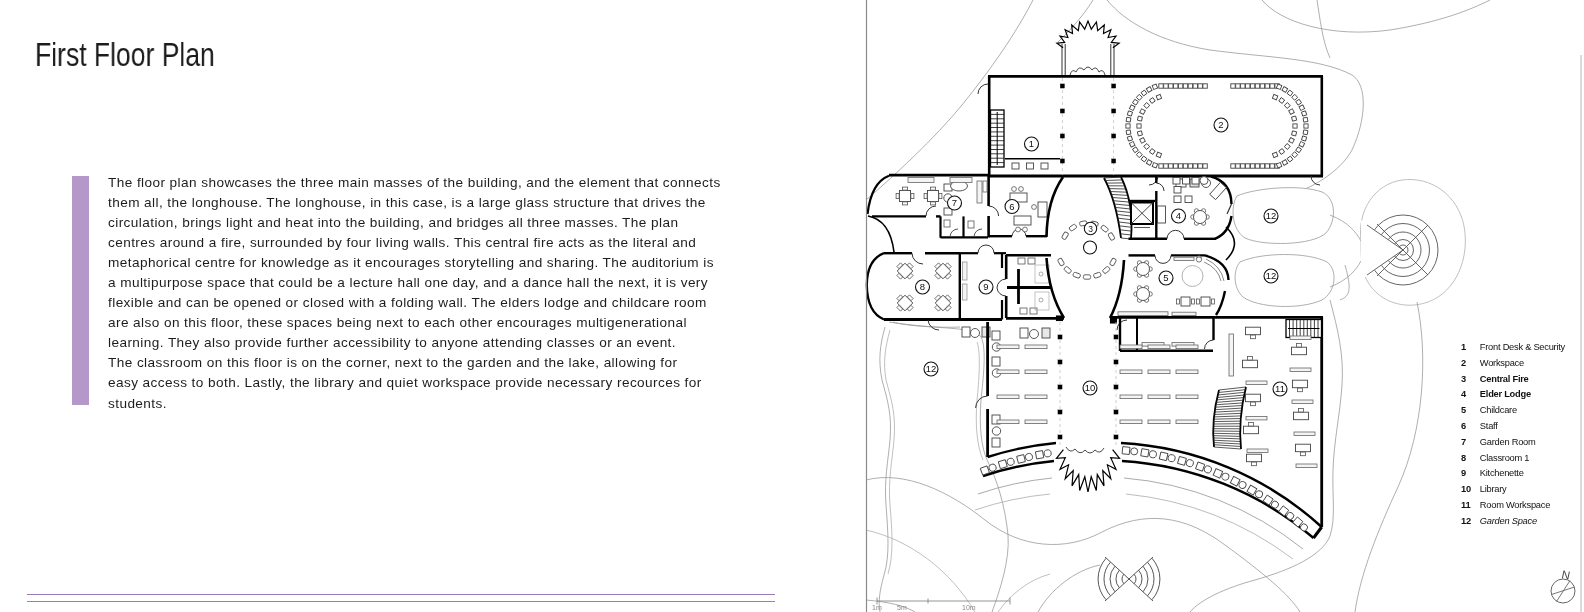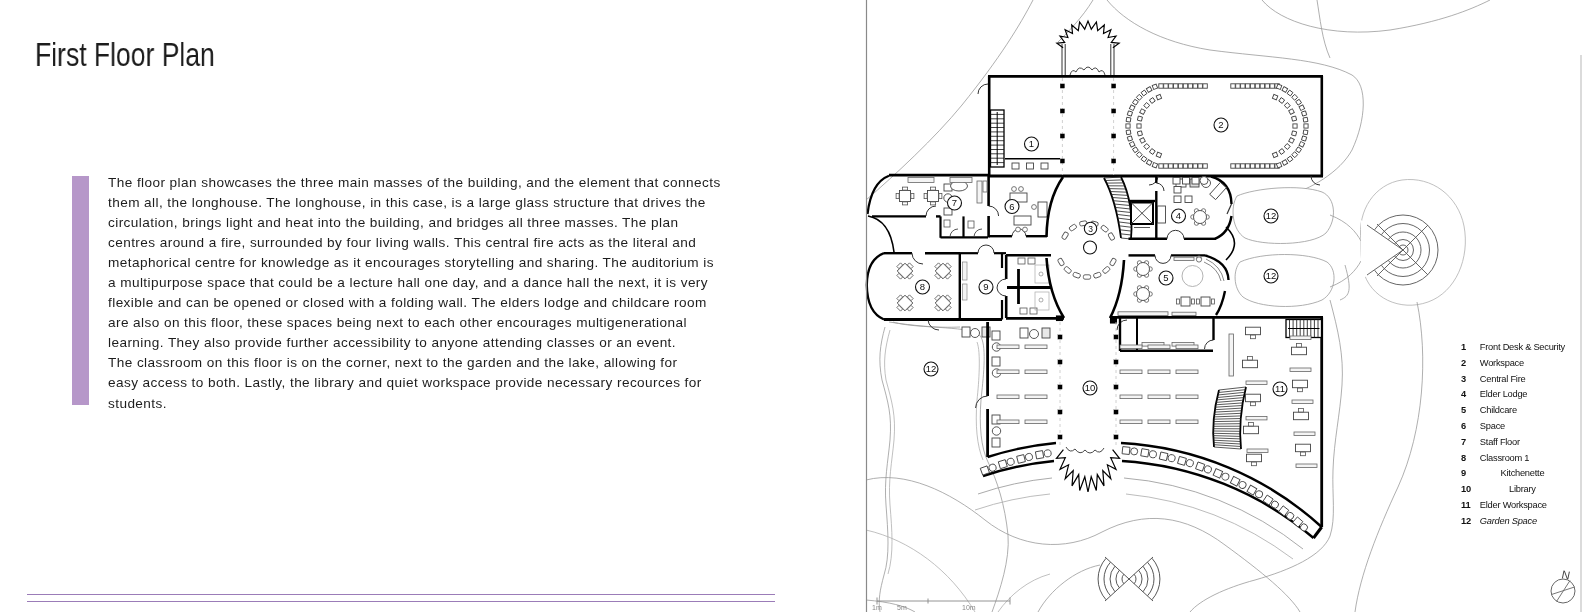--- a/index.html
+++ b/index.html
@@ -29,53 +29,53 @@
         <tr>
           <td style="font-weight:bold; padding:0; vertical-align:top; height:15.8px;">1</td>
           <td style="padding:0 0 0 9px; height:15.8px;margin-top:48px;">Front Desk &amp; Security</td>
         </tr>
 <tr>
           <td style="font-weight:bold; padding:0; vertical-align:top; height:15.8px;">2</td>
           <td style="padding:0 0 0 9px; height:15.8px;">Workspace</td>
         </tr>
 <tr>
           <td style="font-weight:bold; padding:0; vertical-align:top; height:15.8px;">3</td>
-          <td style="padding:0 0 0 9px; height:15.8px;">Central Fire</td>
+          <td style="padding:0 0 0 9px; height:15.8px;font-weight:bold;">Central Fire</td>
         </tr>
 <tr>
           <td style="font-weight:bold; padding:0; vertical-align:top; height:15.8px;">4</td>
-          <td style="padding:0 0 0 9px; height:15.8px;">Elder Lodge</td>
+          <td style="padding:0 0 0 9px; height:15.8px;font-weight:bold;">Elder Lodge</td>
         </tr>
 <tr>
           <td style="font-weight:bold; padding:0; vertical-align:top; height:15.8px;">5</td>
           <td style="padding:0 0 0 9px; height:15.8px;">Childcare</td>
         </tr>
 <tr>
           <td style="font-weight:bold; padding:0; vertical-align:top; height:15.8px;">6</td>
-          <td style="padding:0 0 0 9px; height:15.8px;">Space</td>
+          <td style="padding:0 0 0 9px; height:15.8px;">Staff</td>
         </tr>
 <tr>
           <td style="font-weight:bold; padding:0; vertical-align:top; height:15.8px;">7</td>
-          <td style="padding:0 0 0 9px; height:15.8px;">Staff Floor</td>
+          <td style="padding:0 0 0 9px; height:15.8px;">Garden Room</td>
         </tr>
 <tr>
           <td style="font-weight:bold; padding:0; vertical-align:top; height:15.8px;">8</td>
           <td style="padding:0 0 0 9px; height:15.8px;">Classroom 1</td>
         </tr>
 <tr>
           <td style="font-weight:bold; padding:0; vertical-align:top; height:15.8px;">9</td>
-          <td style="padding:0 0 0 9px; height:15.8px;text-align:center;">Kitchenette</td>
+          <td style="padding:0 0 0 9px; height:15.8px;">Kitchenette</td>
         </tr>
 <tr>
           <td style="font-weight:bold; padding:0; vertical-align:top; height:15.8px;">10</td>
-          <td style="padding:0 0 0 9px; height:15.8px;text-align:center;">Library</td>
+          <td style="padding:0 0 0 9px; height:15.8px;">Library</td>
         </tr>
 <tr>
           <td style="font-weight:bold; padding:0; vertical-align:top; height:15.8px;">11</td>
-          <td style="padding:0 0 0 9px; height:15.8px;">Elder Workspace</td>
+          <td style="padding:0 0 0 9px; height:15.8px;">Room Workspace</td>
         </tr>
 <tr>
           <td style="font-weight:bold; padding:0; vertical-align:top; height:15.8px;">12</td>
           <td style="padding:0 0 0 9px; height:15.8px;font-style:italic;">Garden Space</td>
         </tr>
 </tbody>
     </table>
 </div>
 
 <svg class="abs" style="left:0; top:0;" width="1584" height="612" viewBox="0 0 1584 612" fill="none">

